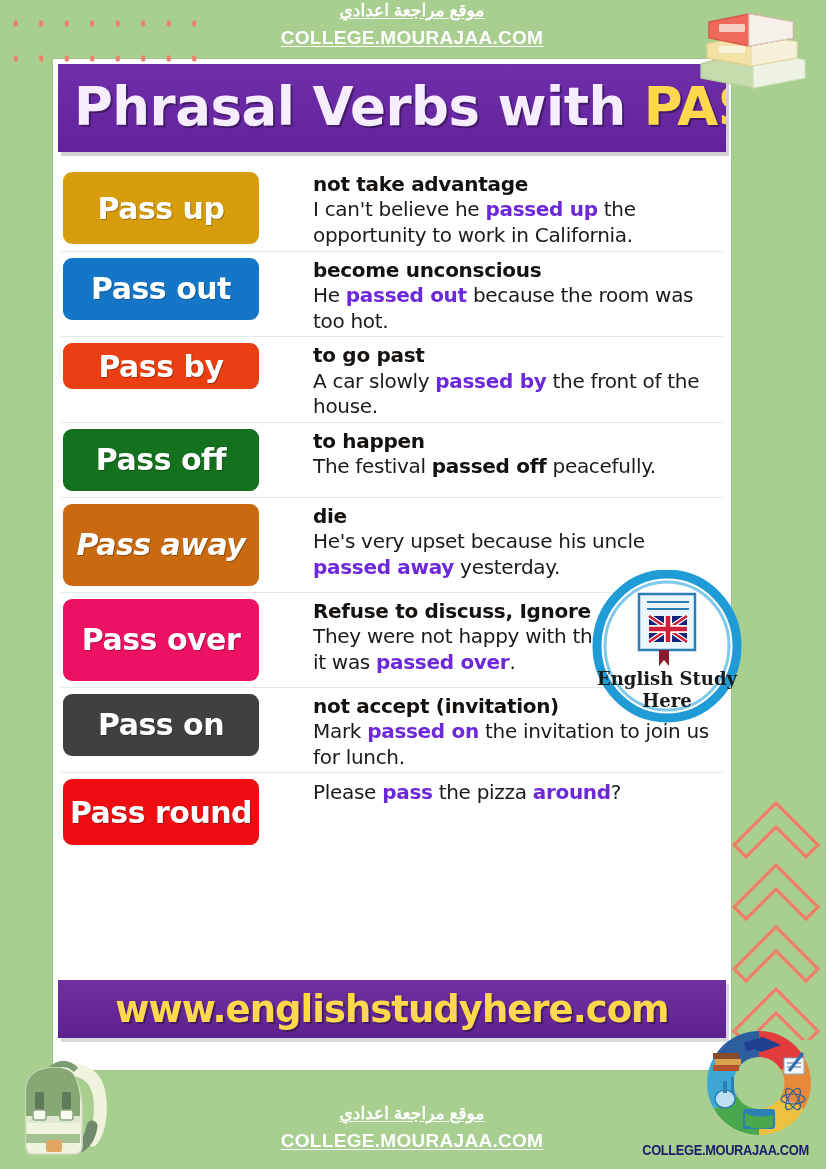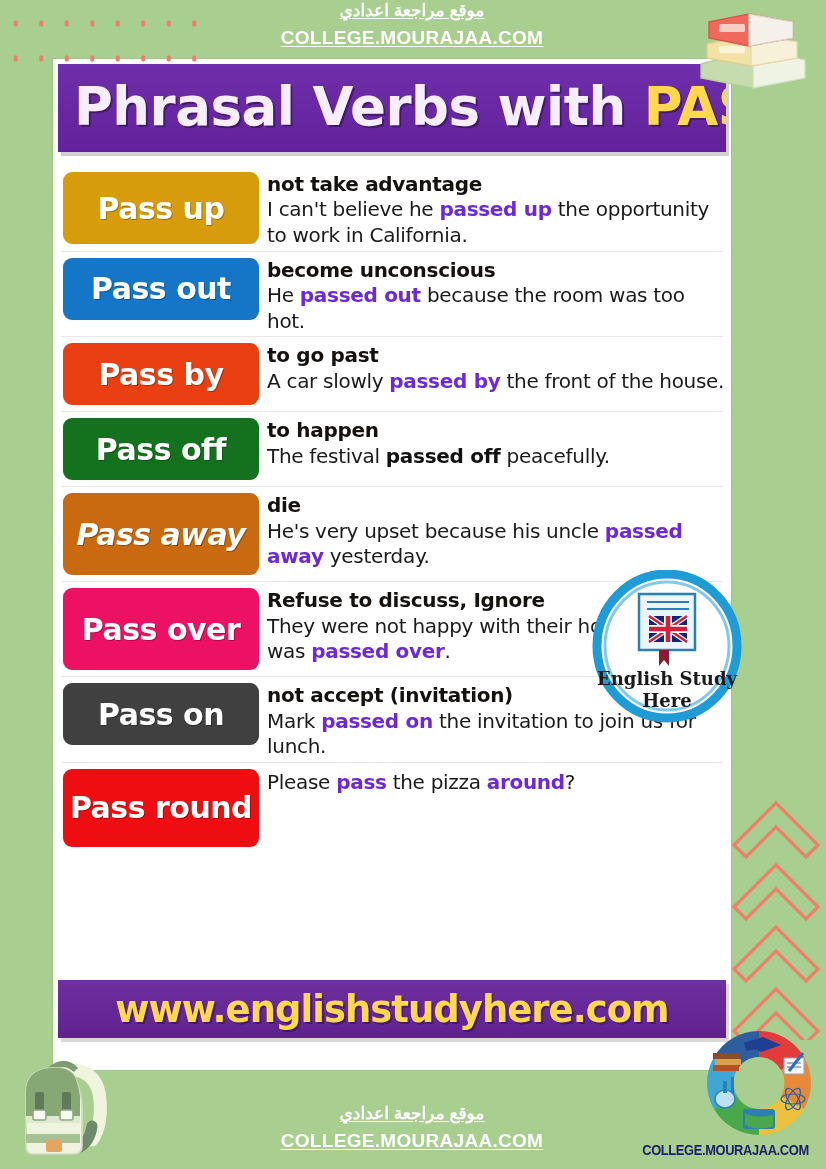--- a/index.html
+++ b/index.html
@@ -128,20 +128,21 @@
     margin-top:1px;
     letter-spacing:-.3px;
     font-family:"DejaVu Sans", sans-serif;
   }
   .example .hl{color:#6d28d9;font-weight:bold;}
   .example .hlb{color:#111;font-weight:bold;}
   .body-col{
     flex:1 1 auto;
     padding-top:6px;
     min-width:0;
+    margin-left:46px;
   }
   .divider{
     height:1px;background:#e9e9e9;margin:0 2px;
   }
 
   
   .footer-band{
     position:absolute;left:5px;right:5px;bottom:32px;
     height:58px;
     background:linear-gradient(180deg,#70309f 0%,#5e2290 100%);
@@ -225,21 +226,21 @@
       <div class="divider"></div>
       <div class="row">
         <div class="chip" style="background: rgb(21, 118, 200); height: 62px;">Pass out</div>
         <div class="body-col">
           <div class="meaning">become unconscious</div>
           <div class="example"><span>He </span><span class="hl">passed out</span><span> because the room was too hot.</span></div>
         </div>
       </div>
       <div class="divider"></div>
       <div class="row">
-        <div class="chip" style="background: rgb(234, 63, 18); height: 62px;">Pass by</div>
+        <div class="chip" style="background: rgb(234, 63, 18); height: 46px;">Pass by</div>
         <div class="body-col">
           <div class="meaning">to go past</div>
           <div class="example"><span>A car slowly </span><span class="hl">passed by</span><span> the front of the house.</span></div>
         </div>
       </div>
       <div class="divider"></div>
       <div class="row">
         <div class="chip" style="background: rgb(20, 114, 31); height: 62px; text-align: center;">Pass off</div>
         <div class="body-col">
           <div class="meaning">to happen</div>
@@ -265,21 +266,21 @@
       <div class="divider"></div>
       <div class="row">
         <div class="chip" style="background: #404040; height: 62px;">Pass on</div>
         <div class="body-col">
           <div class="meaning">not accept (invitation)</div>
           <div class="example"><span>Mark </span><span class="hl">passed on</span><span> the invitation to join us for lunch.</span></div>
         </div>
       </div>
       <div class="divider"></div>
       <div class="row">
-        <div class="chip" style="background: rgb(238, 14, 18); height: 78px;">Pass round</div>
+        <div class="chip" style="background: rgb(238, 14, 18); height: 66px;">Pass round</div>
         <div class="body-col">
           <div class="example"><span>Please </span><span class="hl">pass</span><span> the pizza </span><span class="hl">around</span><span>?</span></div>
         </div>
       </div>
     </div>
 
   <div class="footer-band">
     <div class="footer-text">www.englishstudyhere.com</div>
   </div>
 </div>

